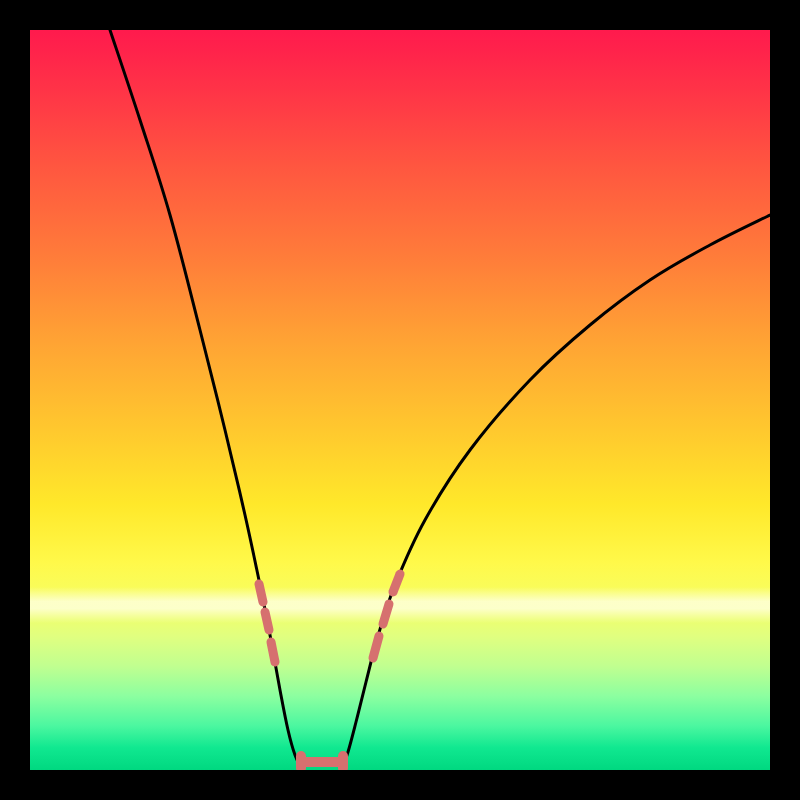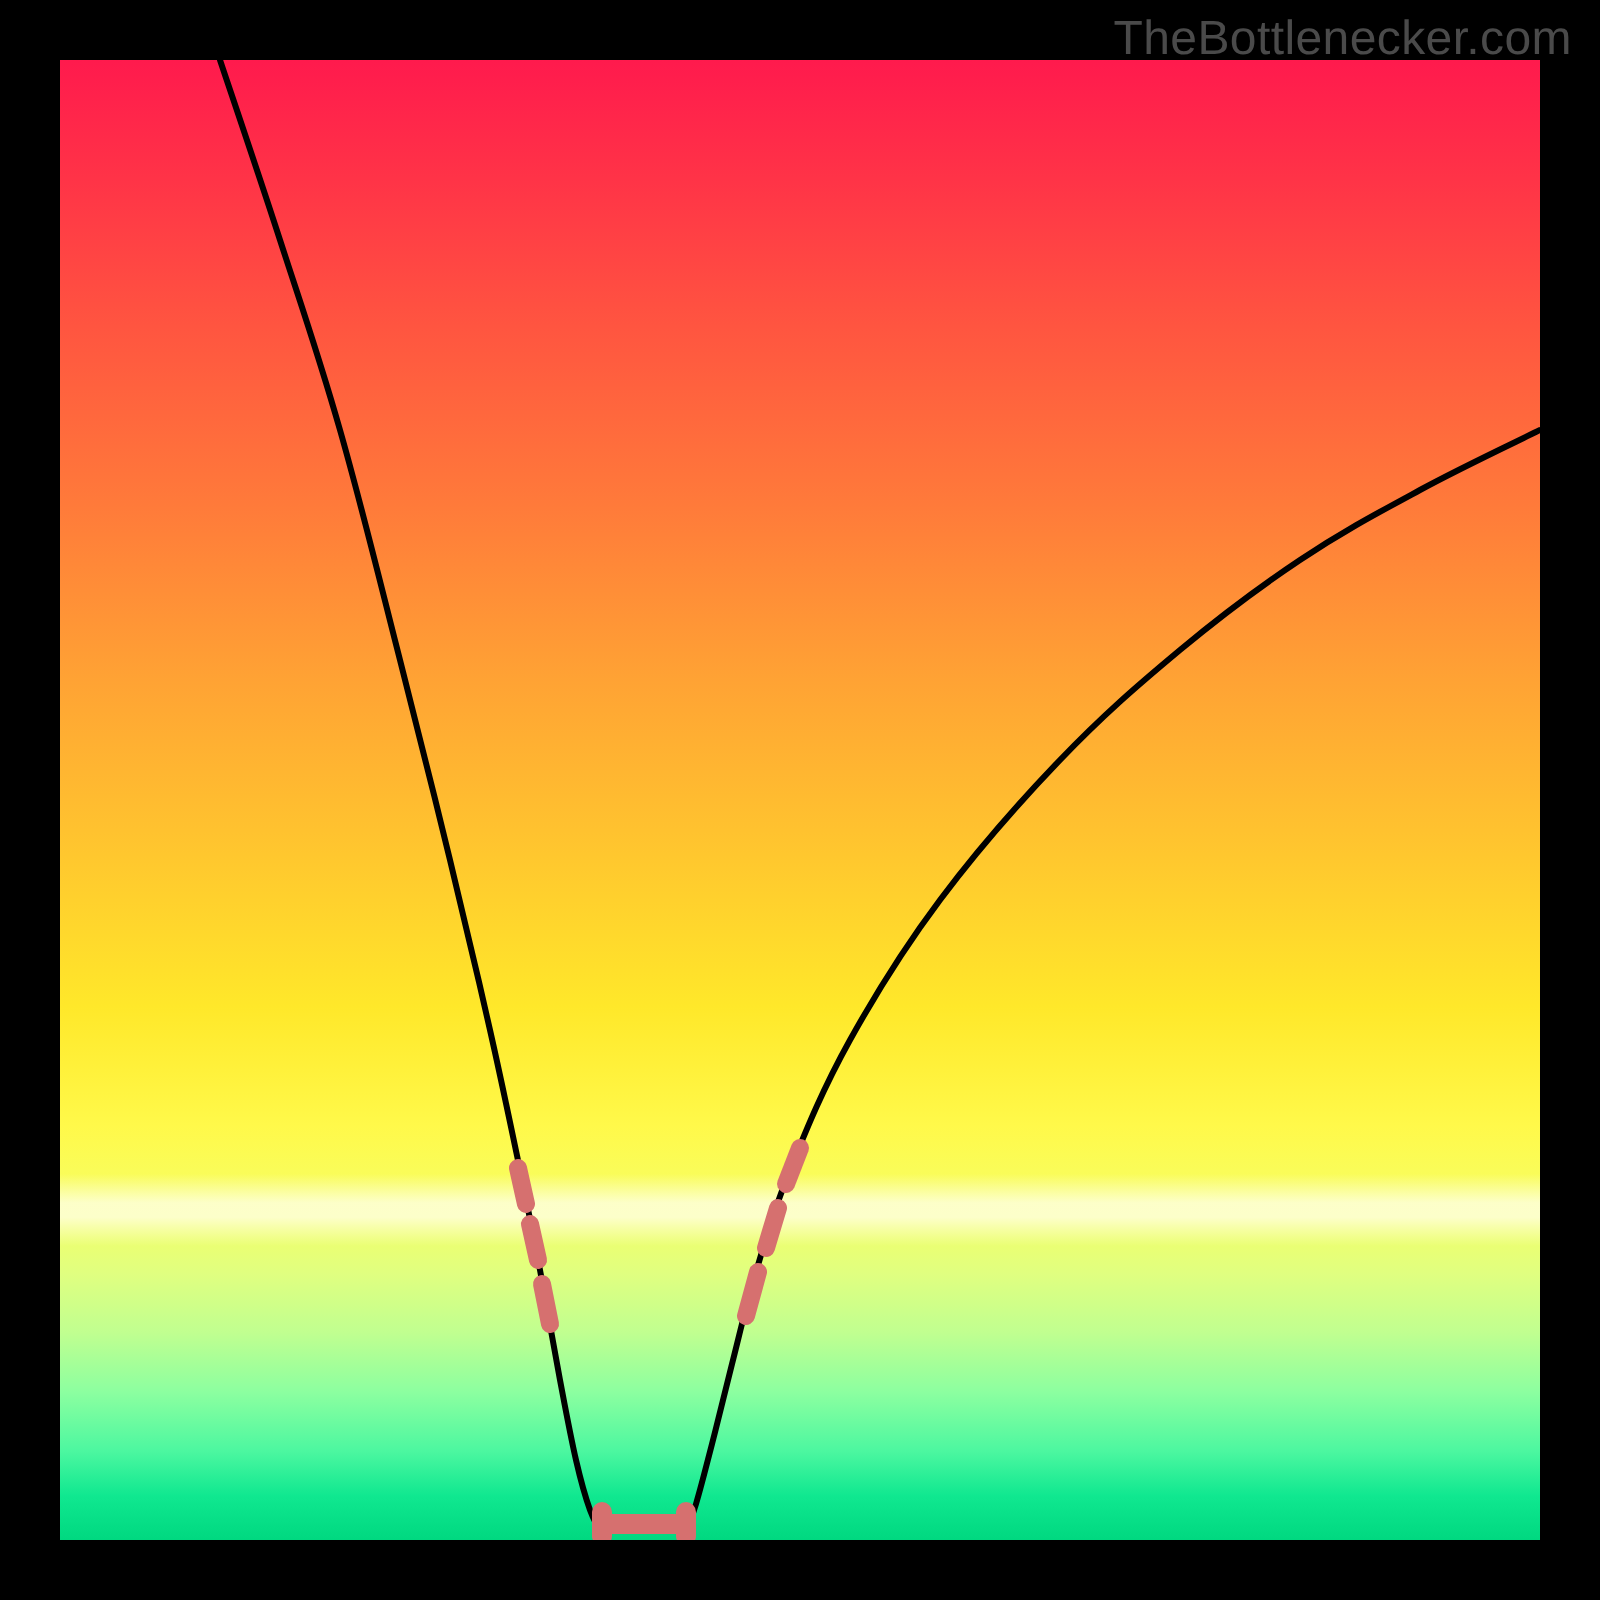--- a/index.html
+++ b/index.html
@@ -96,15 +96,14 @@
         <line x1="241" y1="612" x2="245" y2="632" stroke="#d6706f" stroke-width="9" stroke-linecap="round"></line>
         <line x1="343" y1="628" x2="349" y2="606" stroke="#d6706f" stroke-width="9" stroke-linecap="round"></line>
         <line x1="353" y1="594" x2="359" y2="574" stroke="#d6706f" stroke-width="9" stroke-linecap="round"></line>
         <line x1="363" y1="562" x2="370" y2="544" stroke="#d6706f" stroke-width="9" stroke-linecap="round"></line>
         <line x1="271" y1="732" x2="313" y2="732" stroke="#d6706f" stroke-width="10" stroke-linecap="round"></line>
         <line x1="271" y1="726" x2="271" y2="738" stroke="#d6706f" stroke-width="10" stroke-linecap="round"></line>
         <line x1="313" y1="726" x2="313" y2="738" stroke="#d6706f" stroke-width="10" stroke-linecap="round"></line>
       </svg>
   </div>
 
-  <div class="watermark">TheBottlenecker.com</div>
 
 </div>
 
 </body></html>

